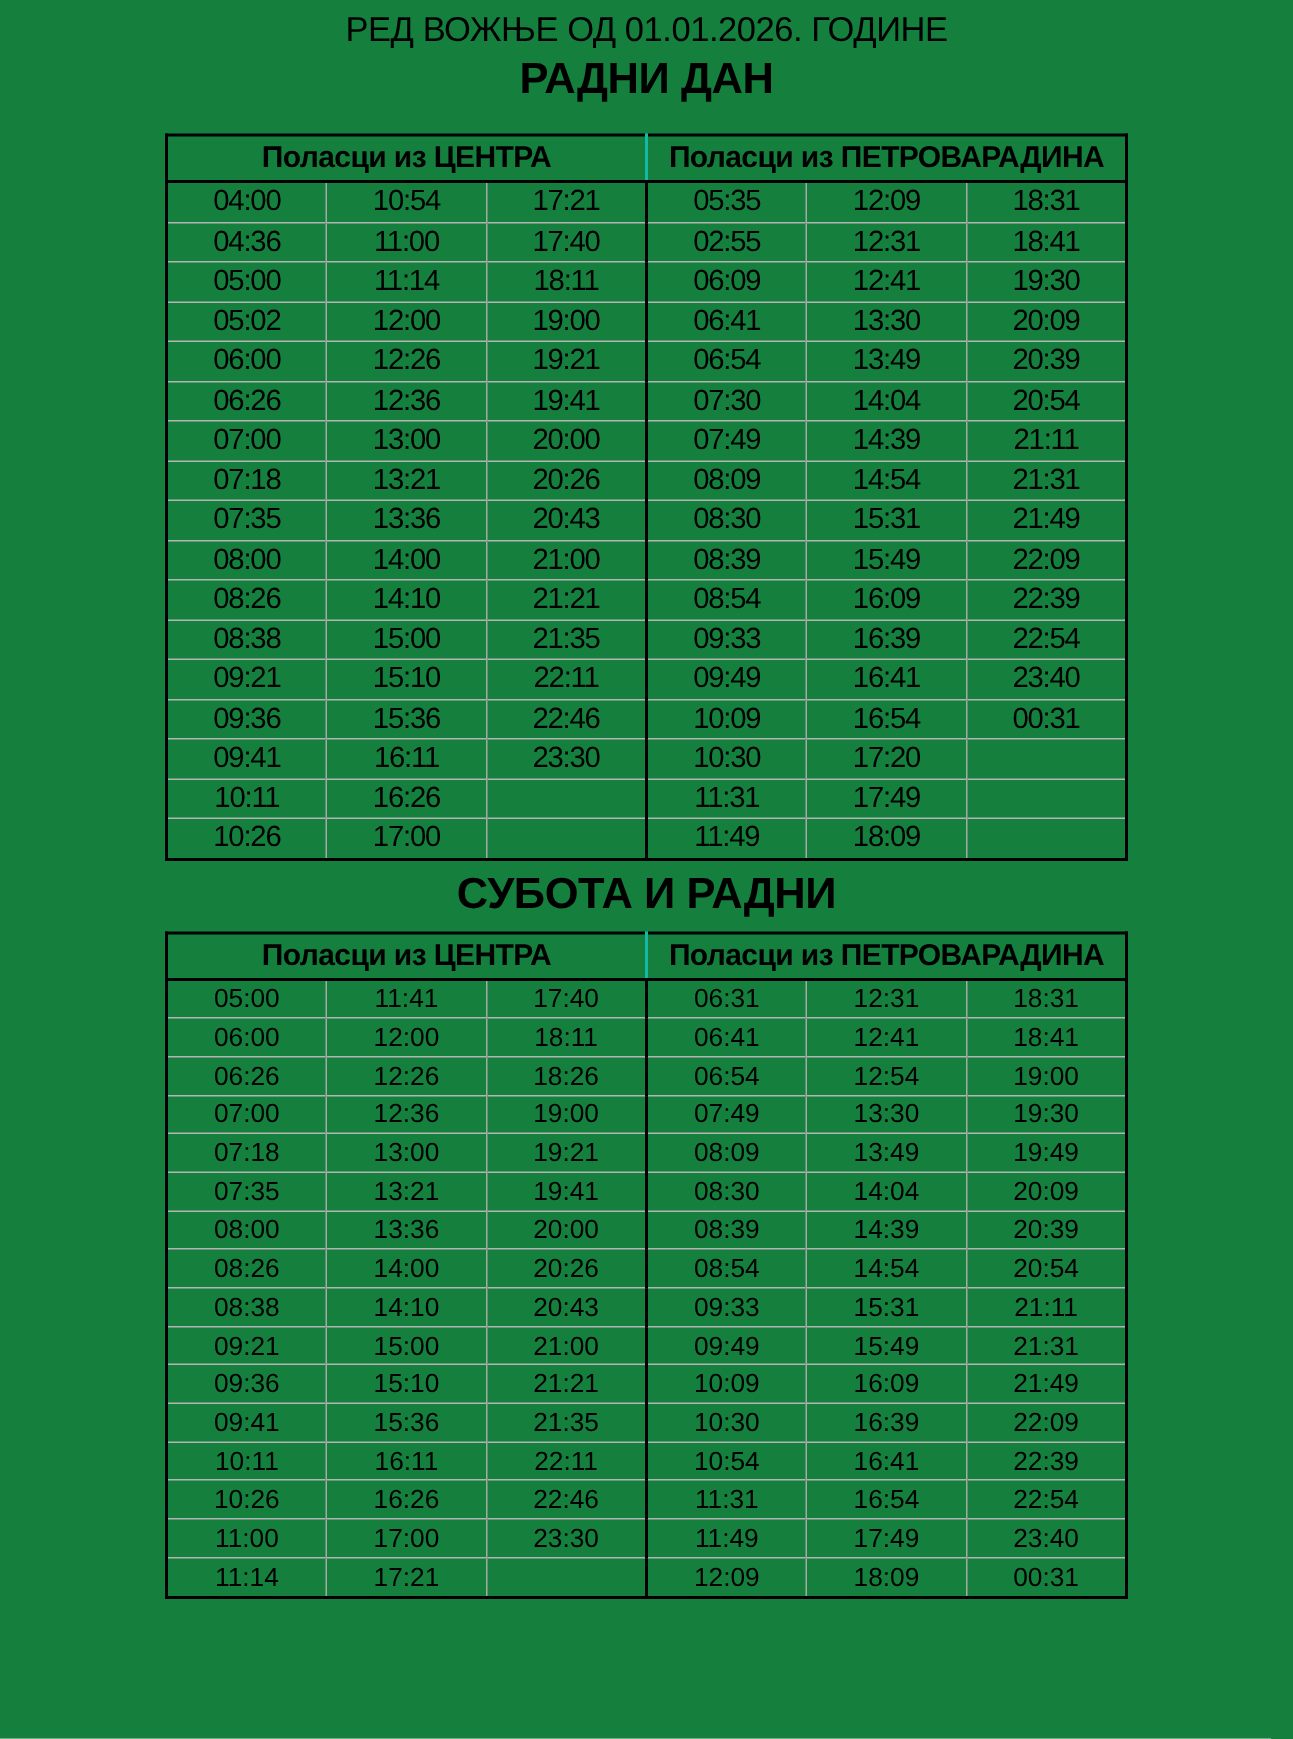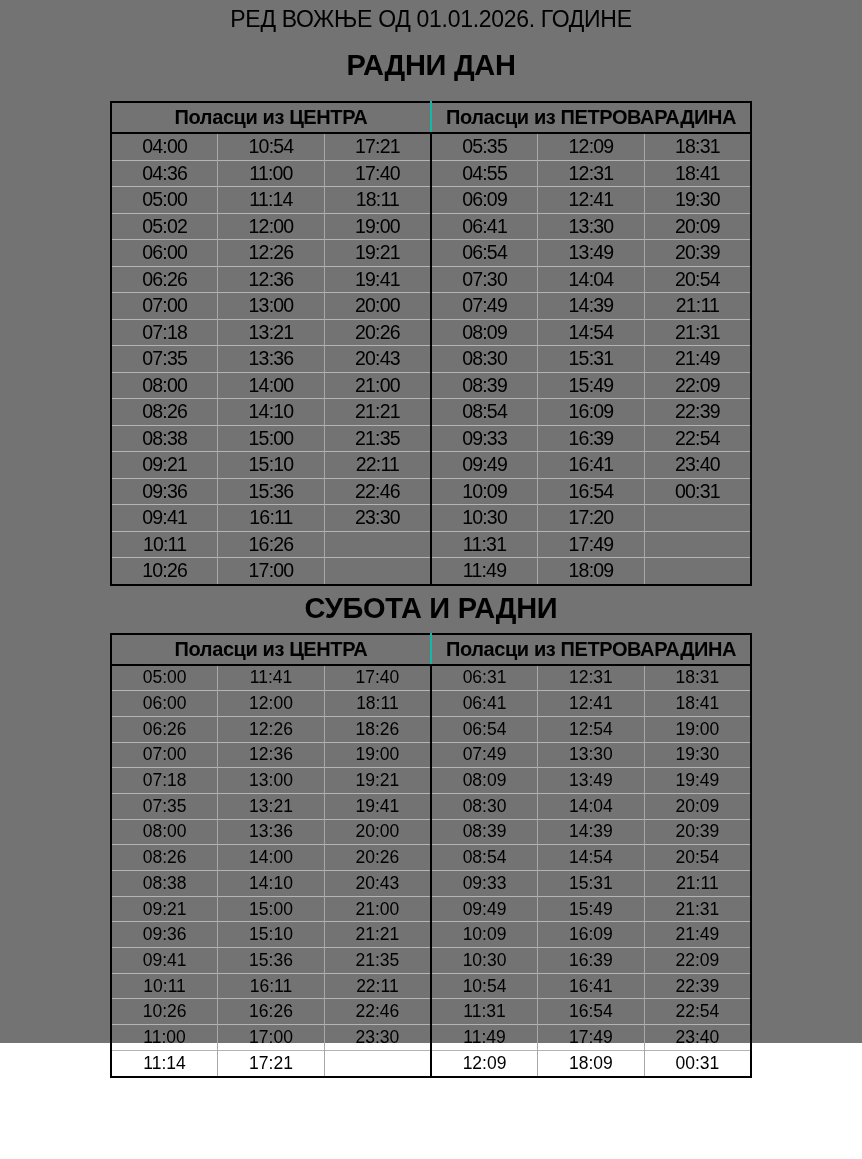--- a/index.html
+++ b/index.html
@@ -7,35 +7,35 @@
     padding: 0;
     background: #ffffff;
     width: 862px;
     height: 1159px;
     font-family: "Liberation Sans", sans-serif;
     color: #000;
     overflow: hidden;
   }
   .page {
     width: 862px;
-    height: 1043px;
-    background: #737373;
+    height: 1159px;
+    background: #15803d;
   }
   .title-small {
     margin: 0;
     padding-top: 5px;
     text-align: center;
     font-size: 23px;
     font-weight: 400;
     letter-spacing: -0.3px;
     font-stretch: condensed;
     line-height: 28px;
   }
   .title-big {
-    margin: 16px;
+    margin: 4px;
     text-align: center;
     font-size: 29px;
     font-weight: 700;
     letter-spacing: -0.3px;
     font-stretch: condensed;
     line-height: 33px;
   }
   .section-title {
     margin: 6px 0 8px 0;
   }
@@ -104,21 +104,21 @@
           <td>10:54</td>
           <td>17:21</td>
           <td class="mid">05:35</td>
           <td>12:09</td>
           <td>18:31</td>
         </tr>
         <tr>
           <td>04:36</td>
           <td>11:00</td>
           <td>17:40</td>
-          <td class="mid">04:55</td>
+          <td class="mid">02:55</td>
           <td>12:31</td>
           <td>18:41</td>
         </tr>
         <tr>
           <td>05:00</td>
           <td>11:14</td>
           <td>18:11</td>
           <td class="mid">06:09</td>
           <td>12:41</td>
           <td>19:30</td>

